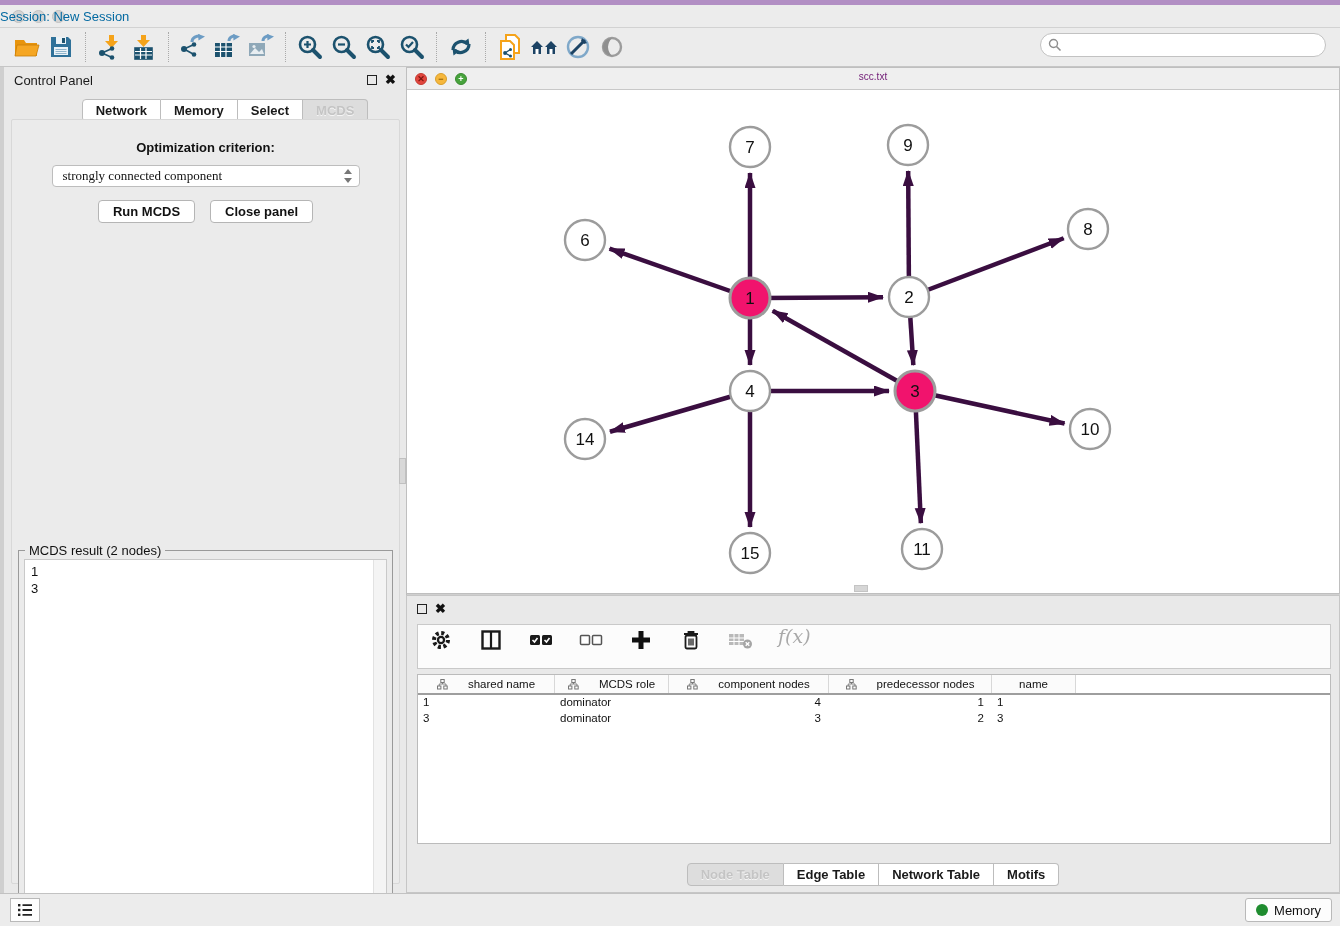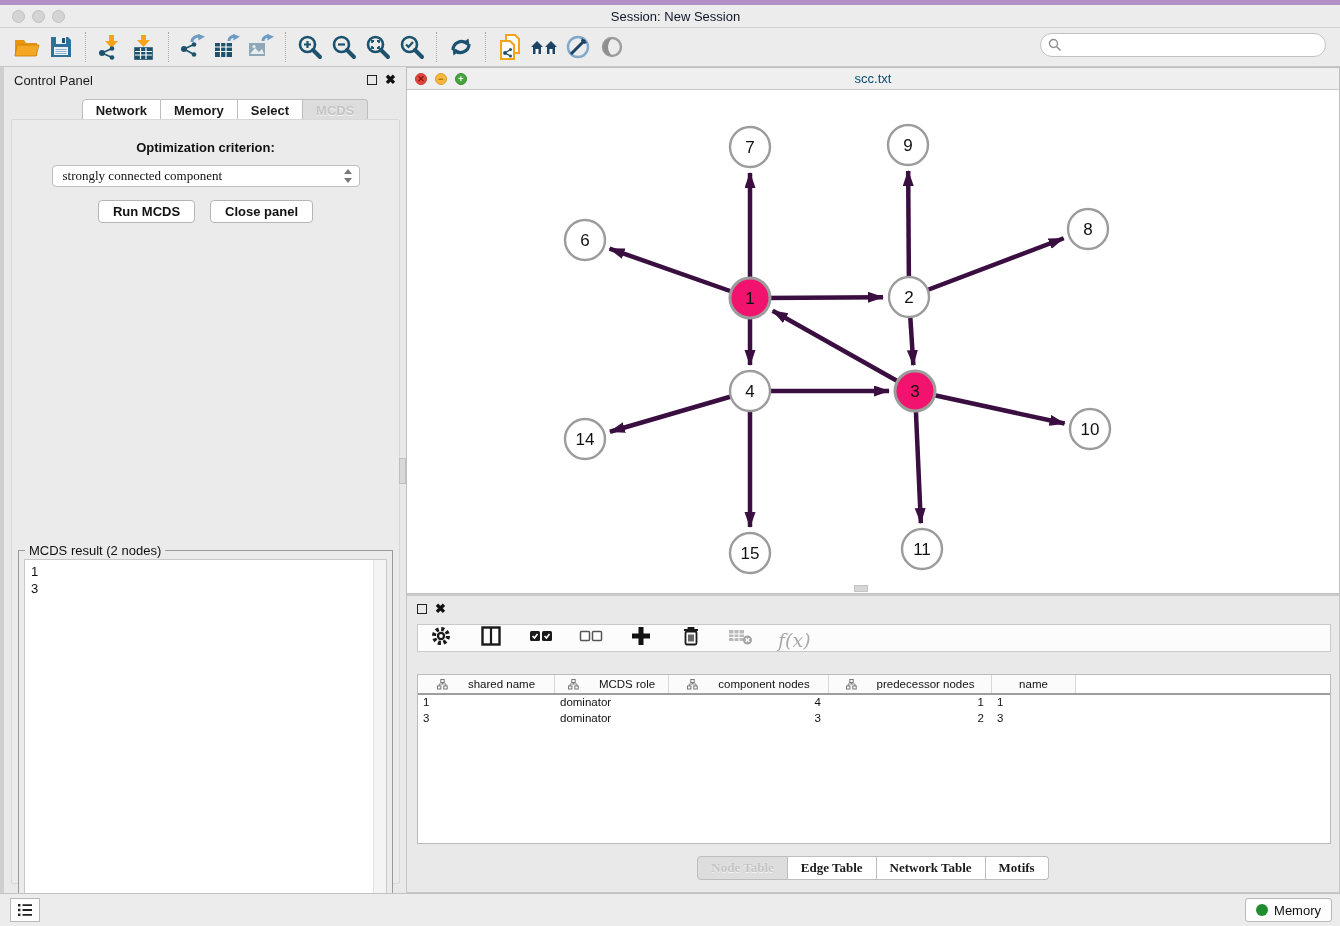--- a/index.html
+++ b/index.html
@@ -4,21 +4,21 @@
 <style>
   * { margin:0; padding:0; box-sizing:border-box; }
   html,body { width:1340px; height:926px; }
   body { font-family:"Liberation Sans", sans-serif; background:#CFCFCF; position:relative; overflow:hidden; }
 
   
   .purple-strip { position:absolute; left:0; top:0; width:1340px; height:5px; background:#B28FC4; }
   .titlebar { position:absolute; left:0; top:5px; width:1340px; height:23px; background:#ECECEC; border-bottom:1px solid #D2D2D2; }
   .traffic { position:absolute; top:5px; width:13px; height:13px; border-radius:50%; }
   .traffic.gray { background:#D4D4D4; border:1px solid #C0C0C0; }
-  .win-title { position:absolute; left:0; right:0; top:4px; text-align:center; font-size:13px; color:#0f172a;padding-left:11px; }
+  .win-title { position:absolute; left:0; right:0; top:4px; font-size:13px; color:#0369a1; }
 
   
   .toolbar { position:absolute; left:0; top:28px; width:1340px; height:39px; background:#ECECEC; border-bottom:1px solid #C6C6C6; display:flex; align-items:center; padding-left:10px; }
   .tb-icon { width:34px; height:32px; display:flex; align-items:center; justify-content:center; cursor:default; }
   .tb-sep { width:1px; height:30px; margin:0 7px; border-left:1px dotted #AAAAAA; }
   .searchbox { position:absolute; right:14px; top:5px; width:286px; height:24px; background:#fff; border:1px solid #C2C2C2; border-radius:12px; display:flex; align-items:center; padding-left:7px; }
   .searchbox input { border:none; outline:none; flex:1; font-size:12px; background:transparent; height:18px; margin-left:4px; }
 
   
   .control-panel { position:absolute; left:4px; top:67px; width:403px; height:826px; background:#E9E9E9; border-right:1px solid #BDBDBD; }
@@ -41,39 +41,39 @@
   .result-box { position:absolute; left:6px; top:430px; width:375px; height:378px; border:1px solid #9A9A9A; background:#EBEBEB; }
   .result-legend { position:absolute; left:6px; top:-8px; background:#EBEBEB; padding:0 4px; font-size:13px; color:#111; }
   .result-area { position:absolute; left:5px; top:8px; right:5px; bottom:5px; background:#fff; border:1px solid #C9C9C9; }
   .result-area pre { font-family:"Liberation Sans", sans-serif; font-size:13px; color:#111; padding:3px 6px; line-height:17px; }
   .result-scroll { position:absolute; right:0; top:0; bottom:0; width:13px; background:#F4F4F4; border-left:1px solid #E2E2E2; }
   .splitter-handle { position:absolute; left:399px; top:458px; width:7px; height:26px; background:#D8D8D8; border:1px solid #C0C0C0; }
 
   
   .net-window { position:absolute; left:406px; top:67px; width:934px; height:527px; background:#fff; border:1px solid #BFBFBF; }
   .net-titlebar { height:22px; background:#EFEFEF; border-bottom:1px solid #C8C8C8; position:relative; }
-  .net-title { position:absolute; left:0; right:0; top:3px; text-align:center; font-size:13px; color:#0c4a6e; }
+  .net-title { position:absolute; left:0; right:0; top:3px; text-align:center; font-size:10px; color:#701a75; }
   .mac-dot { position:absolute; top:5px; width:12px; height:12px; border-radius:50%; font-size:9px; line-height:11px; text-align:center; font-weight:bold; }
   .mac-red { left:8px; background:#E2463D; border:1px solid #C43B33; color:#7C1510; }
   .mac-yellow { left:28px; background:#F6B73C; border:1px solid #D99F2B; color:#8E5E05; }
   .mac-green { left:48px; background:#47A33C; border:1px solid #3A8A31; color:#FFF; }
   .net-canvas { position:absolute; left:0; top:22px; width:932px; height:503px; background:#fff; }
   .canvas-handle { position:absolute; left:447px; bottom:1px; width:14px; height:7px; background:#D6D6D6; border:1px solid #C4C4C4; }
 
   
   .table-panel { position:absolute; left:406px; top:595px; width:934px; height:298px; background:#E9E9E9; border:1px solid #C6C6C6; }
-  .tp-toolbar { position:absolute; left:10px; top:28px; width:914px; height:28px; background:#FCFCFC; border:1px solid #C9C9C9; display:flex; align-items:flex-end; padding-left:8px; gap:20px; }
+  .tp-toolbar { position:absolute; left:10px; top:28px; width:914px; height:45px; background:#FCFCFC; border:1px solid #C9C9C9; display:flex; align-items:flex-start; padding-left:8px; gap:20px; }
   .tp-icon { width:30px; height:30px; display:flex; align-items:center; justify-content:center; cursor:default; }
   .fx-label { font-family:"DejaVu Serif", serif; font-style:italic; font-size:19px; color:#A9A9A9; padding-left:2px; }
   .tp-table { position:absolute; left:10px; top:78px; width:914px; height:170px; background:#fff; border:1px solid #BBBBBB; overflow:hidden; }
   .thead { display:flex; border-bottom:2px solid #9E9E9E; height:20px; }
   .th { background:#FBFBFB; border-right:1px solid #D8D8D8; display:flex; align-items:center; justify-content:center; gap:20px; font-size:11.5px; color:#111; }
   .tr { display:flex; height:16px; }
   .td { font-size:11.5px; color:#111; padding:1px 8px 0 5px; white-space:nowrap; overflow:hidden; }
-  .tp-tabs { position:absolute; left:0; right:0; bottom:12px; display:flex; justify-content:center;font-family:Liberation Serif, serif; }
+  .tp-tabs { position:absolute; left:0; right:0; bottom:6px; display:flex; justify-content:center; }
 
   
   .statusbar { position:absolute; left:0; top:893px; width:1340px; height:33px; background:#ECECEC; border-top:1px solid #C2C2C2; }
   .list-btn { position:absolute; left:10px; top:4px; width:30px; height:24px; background:#FDFDFD; border:1px solid #B9B9B9; display:flex; align-items:center; justify-content:center; }
   .memory-btn { position:absolute; right:8px; top:4px; height:24px; background:#FDFDFD; border:1px solid #B9B9B9; border-radius:3px; display:flex; align-items:center; gap:6px; padding:0 10px; font-size:13px; color:#111; }
   .mem-dot { width:12px; height:12px; border-radius:50%; background:#1F8C2F; }
 </style>
 </head>
 <body>
 

